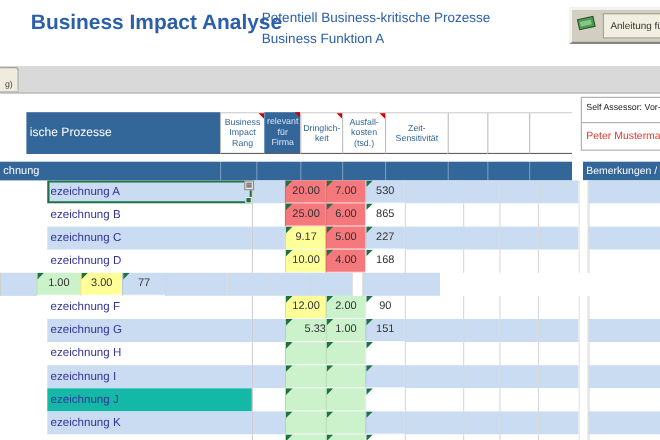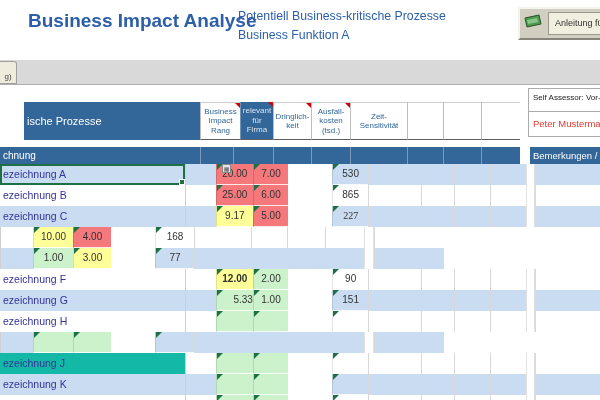--- a/index.html
+++ b/index.html
@@ -53,24 +53,24 @@
 
   
   #smart-tag{left:222px;top:164px;width:9px;height:9px;background:#e3e3e3;border:1px solid #8a8a8a;
              z-index:6;font-size:6px;line-height:8px;text-align:center;color:#555;}
 
   
   #grid{left:0;top:164px;width:600px;}
   .row{display:flex;height:21px;}
   .cell{position:relative;box-sizing:border-box;height:21px;font-size:10px;color:#333;
         line-height:20px;text-align:center;overflow:hidden;}
-  .c-label{text-align:left;font-size:10.5px;color:var(--label_navy);padding-left:3px;}
+  .c-label{text-align:left;font-size:10.5px;color:var(--label_navy);padding-left:3px;margin-left:43px;}
   .c-rel{border-left:1px solid #cfcfcf;}
   .c-val{border-left:1px solid rgba(0,0,0,.12);border-bottom:1px solid rgba(255,255,255,.85);}
-  .c-kost{border-left:1px solid rgba(0,0,0,.10);border-bottom:1px solid rgba(255,255,255,.85);margin-left:44px;}
+  .c-kost{border-left:1px solid rgba(0,0,0,.10);border-bottom:1px solid rgba(255,255,255,.85);}
   .c-plain{border-left:1px solid #d8d8d8;}
   .c-gap{background:#fff !important;border-left:1px solid #e2e2e2;border-right:1px solid #e2e2e2;}
   .gtri{position:absolute;top:0;left:0;width:0;height:0;
         border-top:6px solid #1e7145;border-right:6px solid transparent;}
   .sel{box-shadow:inset 0 0 0 2px #1f7145;}
   .handle{position:absolute;right:0;bottom:0;width:4px;height:4px;background:#1f7145;
           border:1px solid #fff;}
 </style>
 </head>
 <body>
@@ -154,29 +154,30 @@
         <div class="cell c-plain" style="background: rgb(255, 255, 255); width: 38px;"></div>
         <div class="cell c-plain" style="background: rgb(255, 255, 255); width: 39px;"></div>
         <div class="cell c-gap" style="width: 10px;"></div>
         <div class="cell c-plain" style="background: rgb(255, 255, 255); width: 70px;"></div>
       </div>
       <div class="row">
         <div class="cell c-label" style="background: rgb(201, 220, 242); width: 200px;">ezeichnung C</div>
         <div class="cell c-rel" style="background: rgb(201, 220, 242); width: 33px;"></div>
         <div class="cell c-val" style="background: rgb(255, 255, 153); width: 40px;">9.17<span class="gtri"></span></div>
         <div class="cell c-val" style="background: rgb(244, 120, 124); width: 38px;">5.00<span class="gtri"></span></div>
-        <div class="cell c-kost" style="background: rgb(201, 220, 242); width: 39px; font-family: Liberation Serif, serif;">227<span class="gtri"></span></div>
-        <div class="cell c-plain" style="background: rgb(201, 220, 242); width: 57px;"></div>
-        <div class="cell c-plain" style="background: rgb(201, 220, 242); width: 36px;"></div>
-        <div class="cell c-plain" style="background: rgb(201, 220, 242); width: 38px;"></div>
-        <div class="cell c-plain" style="background: rgb(201, 220, 242); width: 39px;"></div>
-        <div class="cell c-gap" style="width: 10px;"></div>
-        <div class="cell c-plain" style="background: rgb(201, 220, 242); width: 70px;"></div>
-      </div>
-      <div class="row">
+        <div class="cell c-kost" style="background: rgb(201, 220, 242); width: 39px;">227<span class="gtri"></span></div>
+        <div class="cell c-plain" style="background: rgb(201, 220, 242); width: 57px;"></div>
+        <div class="cell c-plain" style="background: rgb(201, 220, 242); width: 36px;"></div>
+        <div class="cell c-plain" style="background: rgb(201, 220, 242); width: 38px;"></div>
+        <div class="cell c-plain" style="background: rgb(201, 220, 242); width: 39px;"></div>
+        <div class="cell c-gap" style="width: 10px;"></div>
+        <div class="cell c-plain" style="background: rgb(201, 220, 242); width: 70px;"></div>
+      </div>
+      <div class="row">
+        <div class="cell c-label" style="background: rgb(255, 255, 255); width: 200px;">ezeichnung D</div>
         <div class="cell c-rel" style="background: rgb(255, 255, 255); width: 33px;"></div>
         <div class="cell c-val" style="background: rgb(255, 255, 153); width: 40px;">10.00<span class="gtri"></span></div>
         <div class="cell c-val" style="background: rgb(244, 120, 124); width: 38px;">4.00<span class="gtri"></span></div>
         <div class="cell c-kost" style="background: rgb(255, 255, 255); width: 39px;">168<span class="gtri"></span></div>
         <div class="cell c-plain" style="background: rgb(255, 255, 255); width: 57px;"></div>
         <div class="cell c-plain" style="background: rgb(255, 255, 255); width: 36px;"></div>
         <div class="cell c-plain" style="background: rgb(255, 255, 255); width: 38px;"></div>
         <div class="cell c-plain" style="background: rgb(255, 255, 255); width: 39px;"></div>
         <div class="cell c-gap" style="width: 10px;"></div>
         <div class="cell c-plain" style="background: rgb(255, 255, 255); width: 70px;"></div>
@@ -189,21 +190,21 @@
         <div class="cell c-plain" style="background: rgb(201, 220, 242); width: 57px;"></div>
         <div class="cell c-plain" style="background: rgb(201, 220, 242); width: 36px;"></div>
         <div class="cell c-plain" style="background: rgb(201, 220, 242); width: 38px;"></div>
         <div class="cell c-plain" style="background: rgb(201, 220, 242); width: 39px;"></div>
         <div class="cell c-gap" style="width: 10px;"></div>
         <div class="cell c-plain" style="background: rgb(201, 220, 242); width: 70px;"></div>
       </div>
       <div class="row">
         <div class="cell c-label" style="background: rgb(255, 255, 255); width: 200px;">ezeichnung F</div>
         <div class="cell c-rel" style="background: rgb(255, 255, 255); width: 33px;"></div>
-        <div class="cell c-val" style="background: rgb(255, 255, 153); width: 40px; font-weight: bold;">12.00<span class="gtri"></span></div>
+        <div class="cell c-val" style="background: rgb(255, 255, 153); width: 40px;">12.00<span class="gtri"></span></div>
         <div class="cell c-val" style="background: rgb(204, 242, 204); width: 38px;">2.00<span class="gtri"></span></div>
         <div class="cell c-kost" style="background: rgb(255, 255, 255); width: 39px;">90<span class="gtri"></span></div>
         <div class="cell c-plain" style="background: rgb(255, 255, 255); width: 57px;"></div>
         <div class="cell c-plain" style="background: rgb(255, 255, 255); width: 36px;"></div>
         <div class="cell c-plain" style="background: rgb(255, 255, 255); width: 38px;"></div>
         <div class="cell c-plain" style="background: rgb(255, 255, 255); width: 39px;"></div>
         <div class="cell c-gap" style="width: 10px;"></div>
         <div class="cell c-plain" style="background: rgb(255, 255, 255); width: 70px;"></div>
       </div>
       <div class="row">
@@ -232,20 +233,21 @@
           <span class="gtri"></span>
         </div>
         <div class="cell c-plain" style="background: rgb(255, 255, 255); width: 57px;"></div>
         <div class="cell c-plain" style="background: rgb(255, 255, 255); width: 36px;"></div>
         <div class="cell c-plain" style="background: rgb(255, 255, 255); width: 38px;"></div>
         <div class="cell c-plain" style="background: rgb(255, 255, 255); width: 39px;"></div>
         <div class="cell c-gap" style="width: 10px;"></div>
         <div class="cell c-plain" style="background: rgb(255, 255, 255); width: 70px;"></div>
       </div>
       <div class="row">
+        <div class="cell c-label" style="background: rgb(201, 220, 242); width: 200px;">ezeichnung I</div>
         <div class="cell c-rel" style="background: rgb(201, 220, 242); width: 33px;"></div>
         <div class="cell c-val" style="background: rgb(204, 242, 204); width: 40px;">
           <span class="gtri"></span>
         </div>
         <div class="cell c-val" style="background: rgb(204, 242, 204); width: 38px;">
           <span class="gtri"></span>
         </div>
         <div class="cell c-kost" style="background: rgb(201, 220, 242); width: 39px;">
           <span class="gtri"></span>
         </div>

